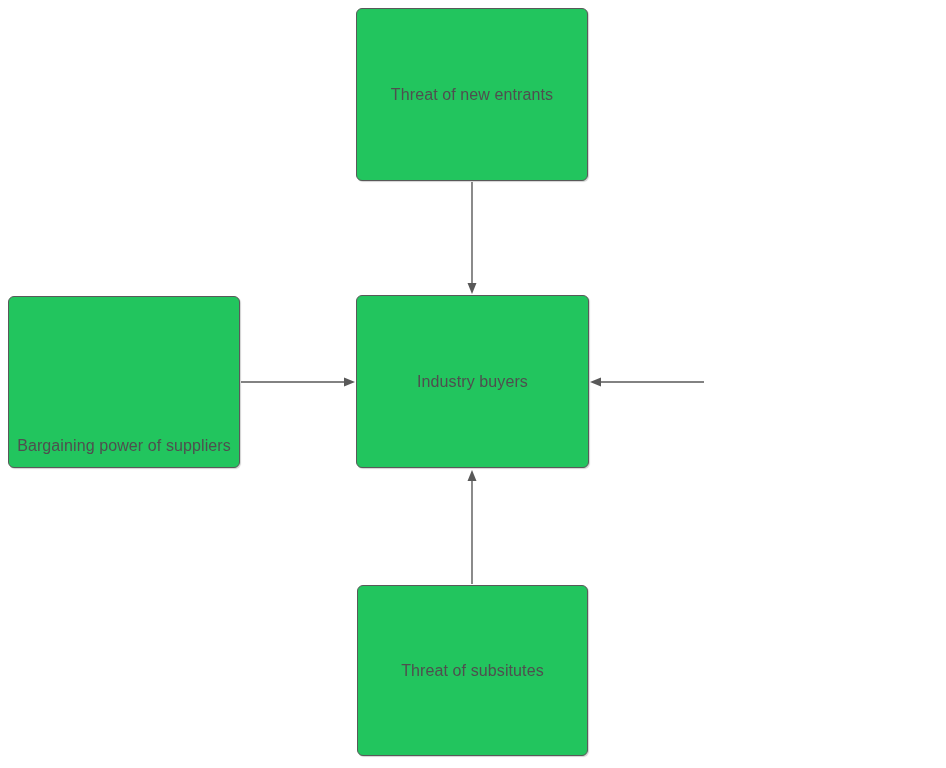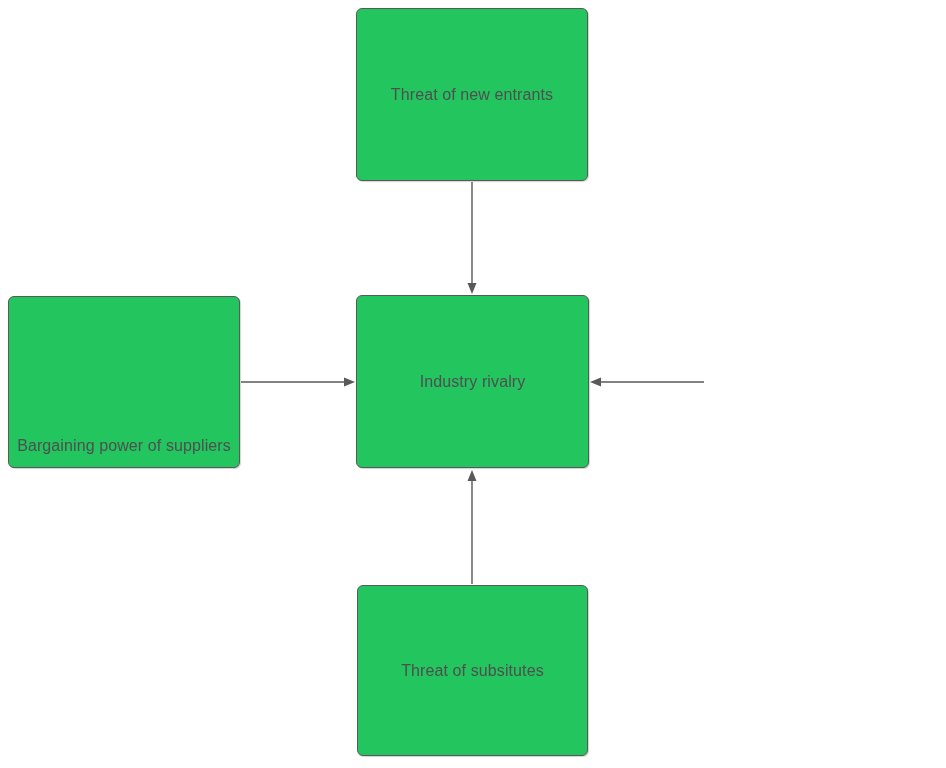--- a/index.html
+++ b/index.html
@@ -79,21 +79,21 @@
 
   <div class="node node-top">
     <span class="node-label">Threat of new entrants</span>
   </div>
 
   <div class="node node-left">
     <span class="node-label">Bargaining power of suppliers</span>
   </div>
 
   <div class="node node-center">
-    <span class="node-label">Industry rivalry</span>
+    <span class="node-label">Industry buyers</span>
   </div>
 
 
   <div class="node node-bottom">
     <span class="node-label">Threat of subsitutes</span>
   </div>
 
 </div>
 
 </body></html>

